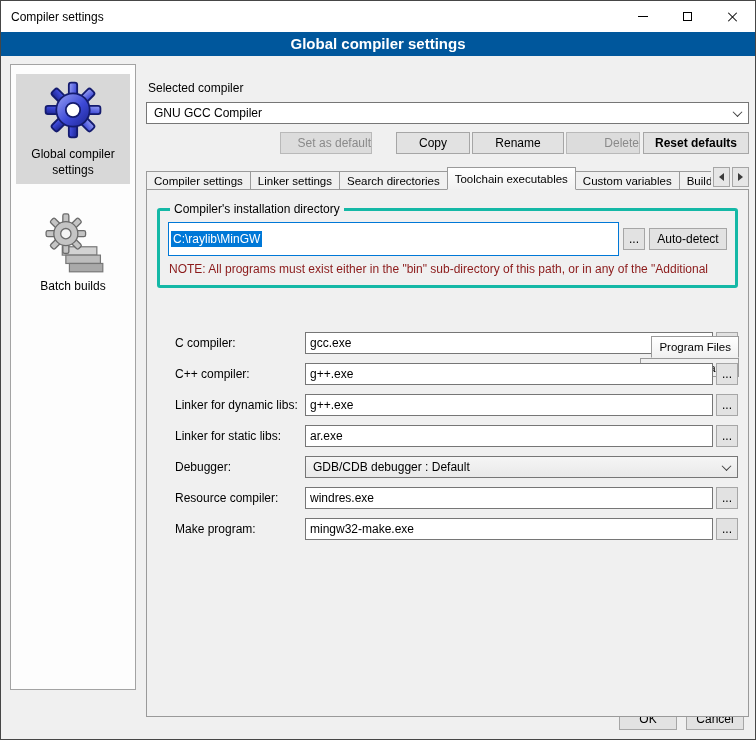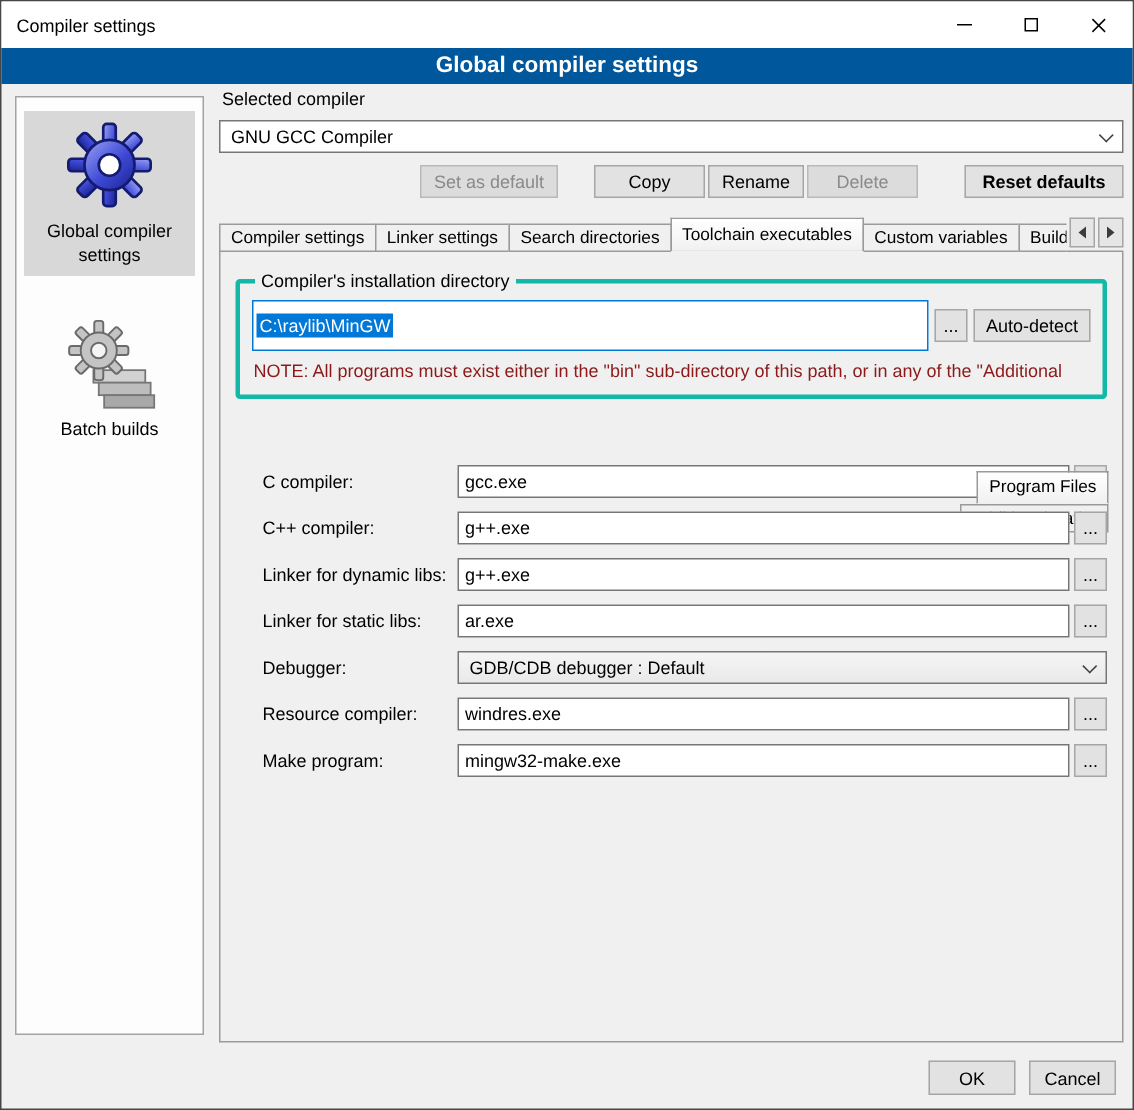--- a/index.html
+++ b/index.html
@@ -23,32 +23,32 @@
   .header{height:24px;line-height:24px;background:#00579c;color:#fff;font-weight:bold;font-size:15px;text-align:center;}
 
   
   .sidebar{position:absolute;left:9px;top:63px;width:126px;height:626px;background:#fdfdfd;border:1px solid #a3a3a3;padding-top:9px;}
   .side-item{width:114px;margin:0 auto 22px;padding:5px 2px 6px;text-align:center;}
   .side-item.selected{background:#d8d8d8;}
   .side-icon{width:62px;height:62px;display:block;margin:0 auto 6px;}
   .side-label{line-height:1.3;}
 
   
-  .main{position:absolute;left:145px;top:54px;width:603px;}
+  .main{position:absolute;left:145px;top:76px;width:603px;}
   .sc-label{margin:4px 0 7px 2px;}
   .combo{height:22px;border:1px solid #767676;background:#fff;display:flex;align-items:center;padding:0 7px;}
   .combo .value{flex:1;overflow:hidden;white-space:nowrap;}
   .chev{width:7px;height:7px;border-right:1.5px solid #404040;border-bottom:1.5px solid #404040;transform:rotate(45deg) translate(-1px,-1px);flex:none;}
 
   .btnrow{display:flex;margin-top:8px;}
   button{font-family:inherit;font-size:12px;color:#000;background:#e2e2e2;border:1px solid #a6a6a6;height:22px;padding:0;}
-  button:disabled{color:#8a8a8a;background:#dcdcdc;border-color:#b9b9b9;}
+  button:disabled{color:#8a8a8a;background:#dcdcdc;border-color:#b9b9b9;text-align:right;}
   .b-setdef{width:92px;margin-left:134px;}
   .b-copy{width:74px;margin-left:24px;}
-  .b-rename{width:64px;margin-left:2px;}
+  .b-rename{width:92px;margin-left:2px;}
   .b-delete{width:74px;margin-left:2px;}
   .b-reset{width:106px;margin-left:auto;font-weight:bold;}
 
   
   .tabstrip{margin-top:13px;display:flex;height:23px;position:relative;z-index:2;}
   .tabs-wrap{display:flex;align-items:flex-end;overflow:hidden;flex:1;height:23px;}
   .tab{flex:none;height:19px;line-height:19px;padding:0 7px;background:#f0f0f0;border:1px solid #9a9a9a;margin-right:-1px;font-size:11.5px;white-space:nowrap;}
   .tab.active{height:23px;line-height:22px;background:linear-gradient(#ffffff,#f1f1f1);border-bottom:1px solid #f0f0f0;position:relative;z-index:3;margin-top:36px;}
   .tab-scrollers{display:flex;margin-left:2px;align-self:flex-start;gap:2px;}
   .scrollbtn{width:17px;height:20px;background:#e6e6e6;border:1px solid #a6a6a6;display:flex;align-items:center;justify-content:center;}

